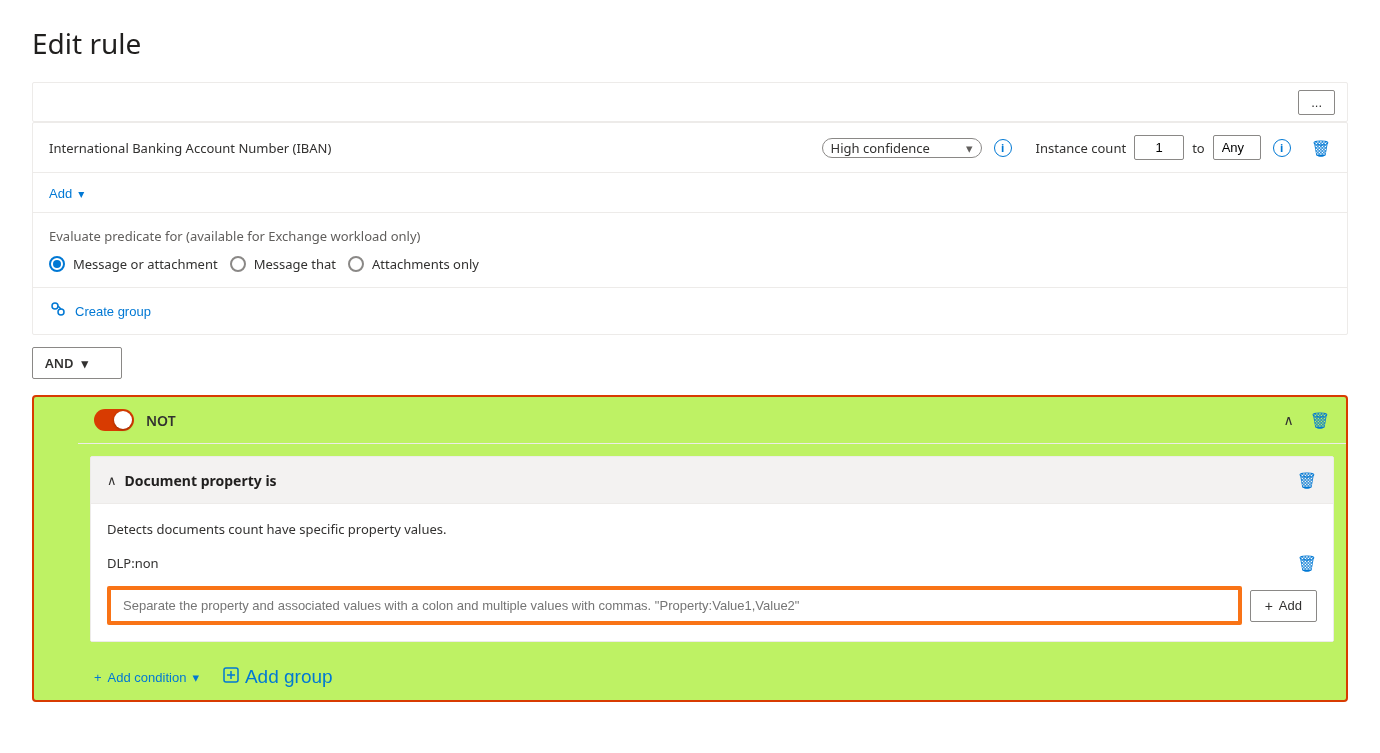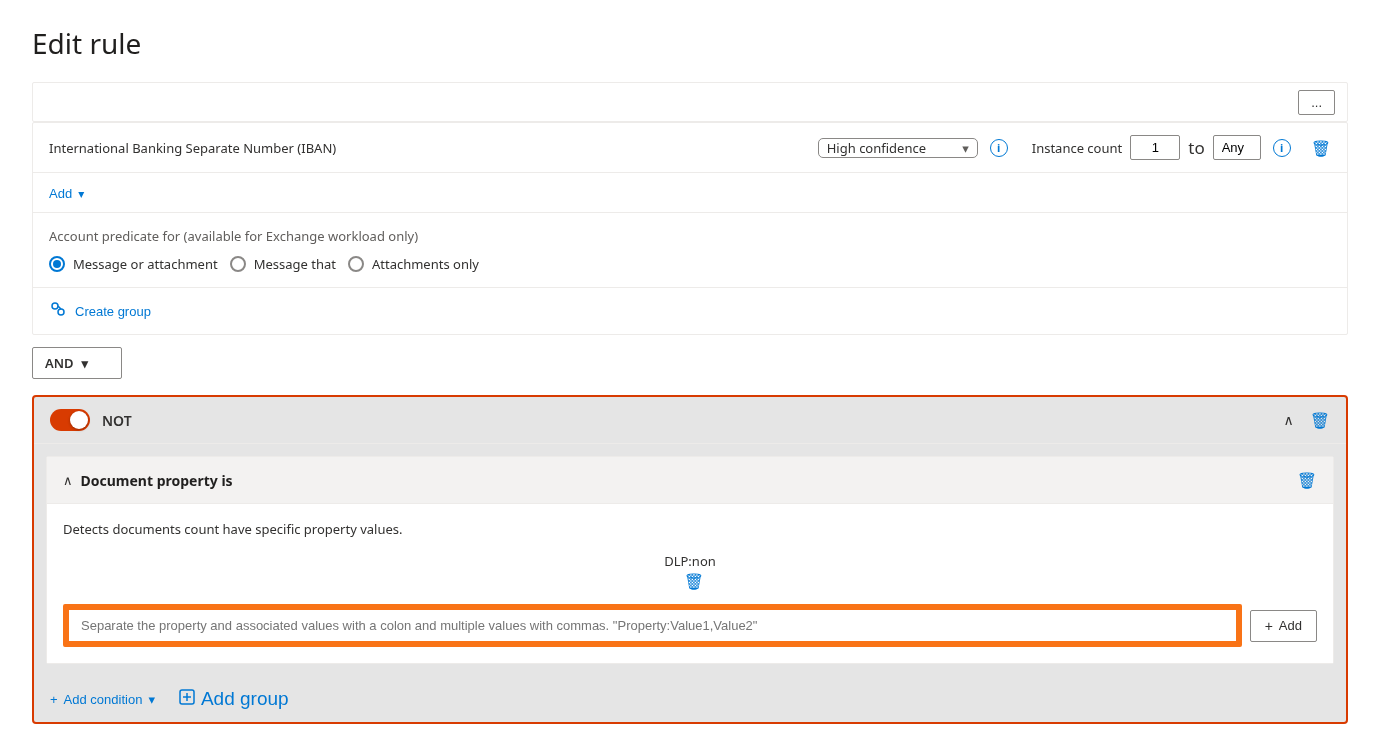--- a/index.html
+++ b/index.html
@@ -75,21 +75,21 @@
     .card-row .row-label {
       flex: 1;
       font-size: 13px;
       color: #323130;
     }
 
     .confidence-select {
       display: flex;
       align-items: center;
       border: 1px solid #8a8886;
-      border-radius: 5px;
+      border-radius: 12px;
       padding: 0 8px;
       font-size: 13px;
       min-width: 160px;
       cursor: pointer;
       gap: 8px;
       background: #fff;
     }
     .confidence-select .chevron {
       margin-left: auto;
       color: #605e5c;
@@ -123,21 +123,21 @@
     }
     .count-input {
       border: 1px solid #8a8886;
       border-radius: 2px;
       padding: 4px 8px;
       width: 50px;
       font-size: 13px;
       text-align: center;
     }
     .to-label {
-      font-size: 17px;
+      font-size: 13px;
       text-align: right;
     }
     .any-input {
       border: 1px solid #8a8886;
       border-radius: 2px;
       padding: 4px 8px;
       width: 48px;
       font-size: 13px;
     }
 
@@ -245,21 +245,22 @@
       cursor: pointer;
       background: #fff;
       min-width: 90px;
     }
 
     
     .not-section {
       border: 2px solid #d83b01;
       border-radius: 4px;
       margin-top: 4px;
-      background: #e5e5e5;
+      background: #bef264;
+      padding-left: 44px;
     }
 
     .not-header {
       display: flex;
       align-items: center;
       padding: 12px 16px;
       gap: 12px;
       border-bottom: 1px solid #edebe9;
     }
 
@@ -343,30 +344,29 @@
       font-size: 13px;
       color: #323130;
       margin-bottom: 14px;
     }
 
     .dlp-row {
       display: flex;
       align-items: center;
       justify-content: space-between;
       margin-bottom: 12px;
-      flex-direction: column;
     }
     .dlp-value {
       font-size: 13px;
       color: #323130;
     }
 
     .property-input {
       width: 100%;
-      border: 6px solid #f97316;
+      border: 4px solid #f97316;
       border-radius: 2px;
       padding: 8px 12px;
       font-size: 13px;
       color: #605e5c;
       outline: none;
     }
 
     .property-input-row {
       display: flex;
       align-items: center;
@@ -424,21 +424,21 @@
 <div class="page-wrapper">
   <h1 class="page-title">Edit rule</h1>
 
   <div class="top-bar-hint">
     <button class="hint-btn">...</button>
   </div>
 
   <div class="card">
 
     <div class="card-row">
-      <span class="row-label">International Banking Separate Number (IBAN)</span>
+      <span class="row-label">International Banking Account Number (IBAN)</span>
 
       <div class="confidence-select">
         <span>High confidence</span>
         <span class="chevron">▾</span>
       </div>
 
       <div class="info-icon">
         <span>i</span>
       </div>
 
@@ -457,21 +457,21 @@
     </div>
 
     <div class="add-row">
       <button class="add-btn">
         <span>Add</span>
         <span class="add-chevron">▾</span>
       </button>
     </div>
 
     <div class="evaluate-row">
-      <div class="evaluate-title">Account predicate for (available for Exchange workload only)</div>
+      <div class="evaluate-title">Evaluate predicate for (available for Exchange workload only)</div>
       <div class="radio-group">
         <label class="radio-option">
           <div class="radio-circle selected"></div>
           <span>Message or attachment</span>
         </label>
         <label class="radio-option">
           <div class="radio-circle unselected"></div>
           <span>Message that</span>
         </label>
         <label class="radio-option">

